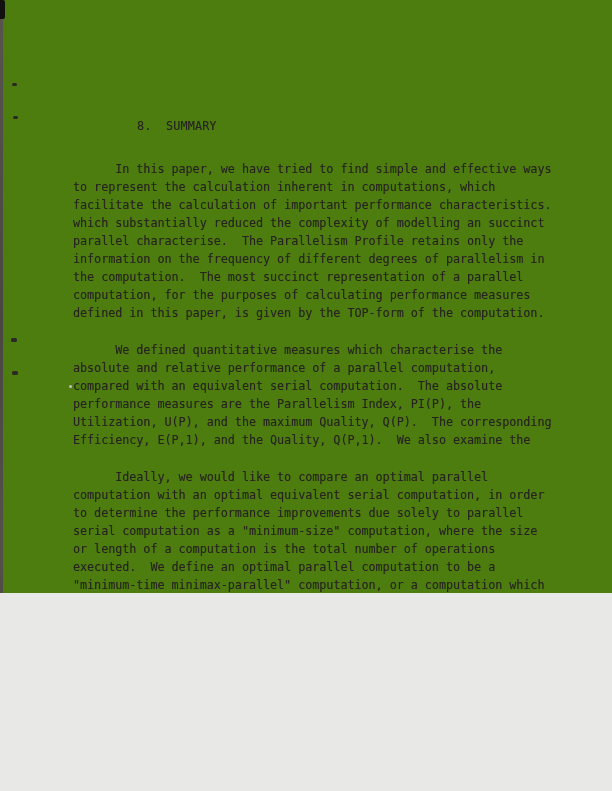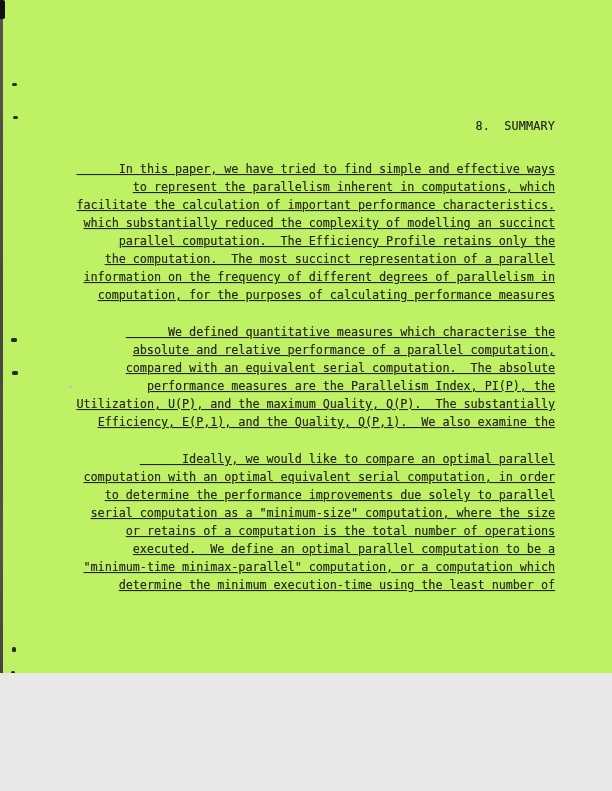--- a/index.html
+++ b/index.html
@@ -3,26 +3,25 @@
 <meta charset="utf-8">
 <style>
   html, body {
     margin: 0;
     padding: 0;
     background: #e8e8e6;
   }
   .page {
     position: relative;
     width: 612px;
-    height: 673px;
-    background: #bef264;
+    height: 593px;
+    background: #4d7c0f;
     overflow: hidden;
     font-family: "DejaVu Sans Mono", "Liberation Mono", monospace;
     color: #26231f;
-    text-align: right;
   }
   
   .scan-edge {
     position: absolute;
     left: 0; top: 0;
     width: 3px; height: 791px;
     background: linear-gradient(180deg,
       #171513 0%, #171513 2.2%,
       #58534d 2.3%, #4a4642 40%,
       #55504a 70%, #3f3b37 94.5%,
@@ -63,21 +62,20 @@
   }
   .paragraph {
     margin: 0 0 19px 0;
   }
   .paragraph:first-of-type { margin-bottom: 18px; }
   .tline {
     font-size: 11.7px;
     line-height: 18px;
     white-space: pre;
     text-shadow: 0.3px 0.3px 0 rgba(40,36,32,0.35);
-    text-decoration: underline;
   }
   .page-number {
     position: absolute;
     left: 289px;
     top: 723px;
     font-size: 15px;
     line-height: 18px;
     text-shadow: 0.3px 0.3px 0 rgba(40,36,32,0.35);
   }
 </style>
@@ -96,44 +94,45 @@
   <i class="speck" style="left:12px; top:371px; width:6px; height:4px;"></i>
   <i class="speck faint" style="left:69px; top:385px; width:3px; height:3px;"></i>
   <i class="speck" style="left:12px; top:647px; width:4px; height:5px;"></i>
   <i class="speck" style="left:11px; top:671px; width:4px; height:4px;"></i>
 
   <div class="content">
     <div class="heading">8.  SUMMARY</div>
 
     <div class="paragraph">
         <div class="tline">      In this paper, we have tried to find simple and effective ways</div>
-        <div class="tline">to represent the parallelism inherent in computations, which</div>
+        <div class="tline">to represent the calculation inherent in computations, which</div>
         <div class="tline">facilitate the calculation of important performance characteristics.</div>
         <div class="tline">which substantially reduced the complexity of modelling an succinct</div>
-        <div class="tline">parallel computation.  The Efficiency Profile retains only the</div>
+        <div class="tline">parallel characterise.  The Parallelism Profile retains only the</div>
+        <div class="tline">information on the frequency of different degrees of parallelism in</div>
         <div class="tline">the computation.  The most succinct representation of a parallel</div>
-        <div class="tline">information on the frequency of different degrees of parallelism in</div>
         <div class="tline">computation, for the purposes of calculating performance measures</div>
+        <div class="tline">defined in this paper, is given by the TOP-form of the computation.</div>
       </div>
 
     <div class="paragraph">
         <div class="tline">      We defined quantitative measures which characterise the</div>
         <div class="tline">absolute and relative performance of a parallel computation,</div>
         <div class="tline">compared with an equivalent serial computation.  The absolute</div>
         <div class="tline">performance measures are the Parallelism Index, PI(P), the</div>
-        <div class="tline">Utilization, U(P), and the maximum Quality, Q(P).  The substantially</div>
+        <div class="tline">Utilization, U(P), and the maximum Quality, Q(P).  The corresponding</div>
         <div class="tline">Efficiency, E(P,1), and the Quality, Q(P,1).  We also examine the</div>
       </div>
 
     <div class="paragraph">
         <div class="tline">      Ideally, we would like to compare an optimal parallel</div>
         <div class="tline">computation with an optimal equivalent serial computation, in order</div>
         <div class="tline">to determine the performance improvements due solely to parallel</div>
         <div class="tline">serial computation as a "minimum-size" computation, where the size</div>
-        <div class="tline">or retains of a computation is the total number of operations</div>
+        <div class="tline">or length of a computation is the total number of operations</div>
         <div class="tline">executed.  We define an optimal parallel computation to be a</div>
         <div class="tline">"minimum-time minimax-parallel" computation, or a computation which</div>
         <div class="tline">determine the minimum execution-time using the least number of</div>
       </div>
   </div>
 
   <div class="page-number">50</div>
 
 </div>
 

